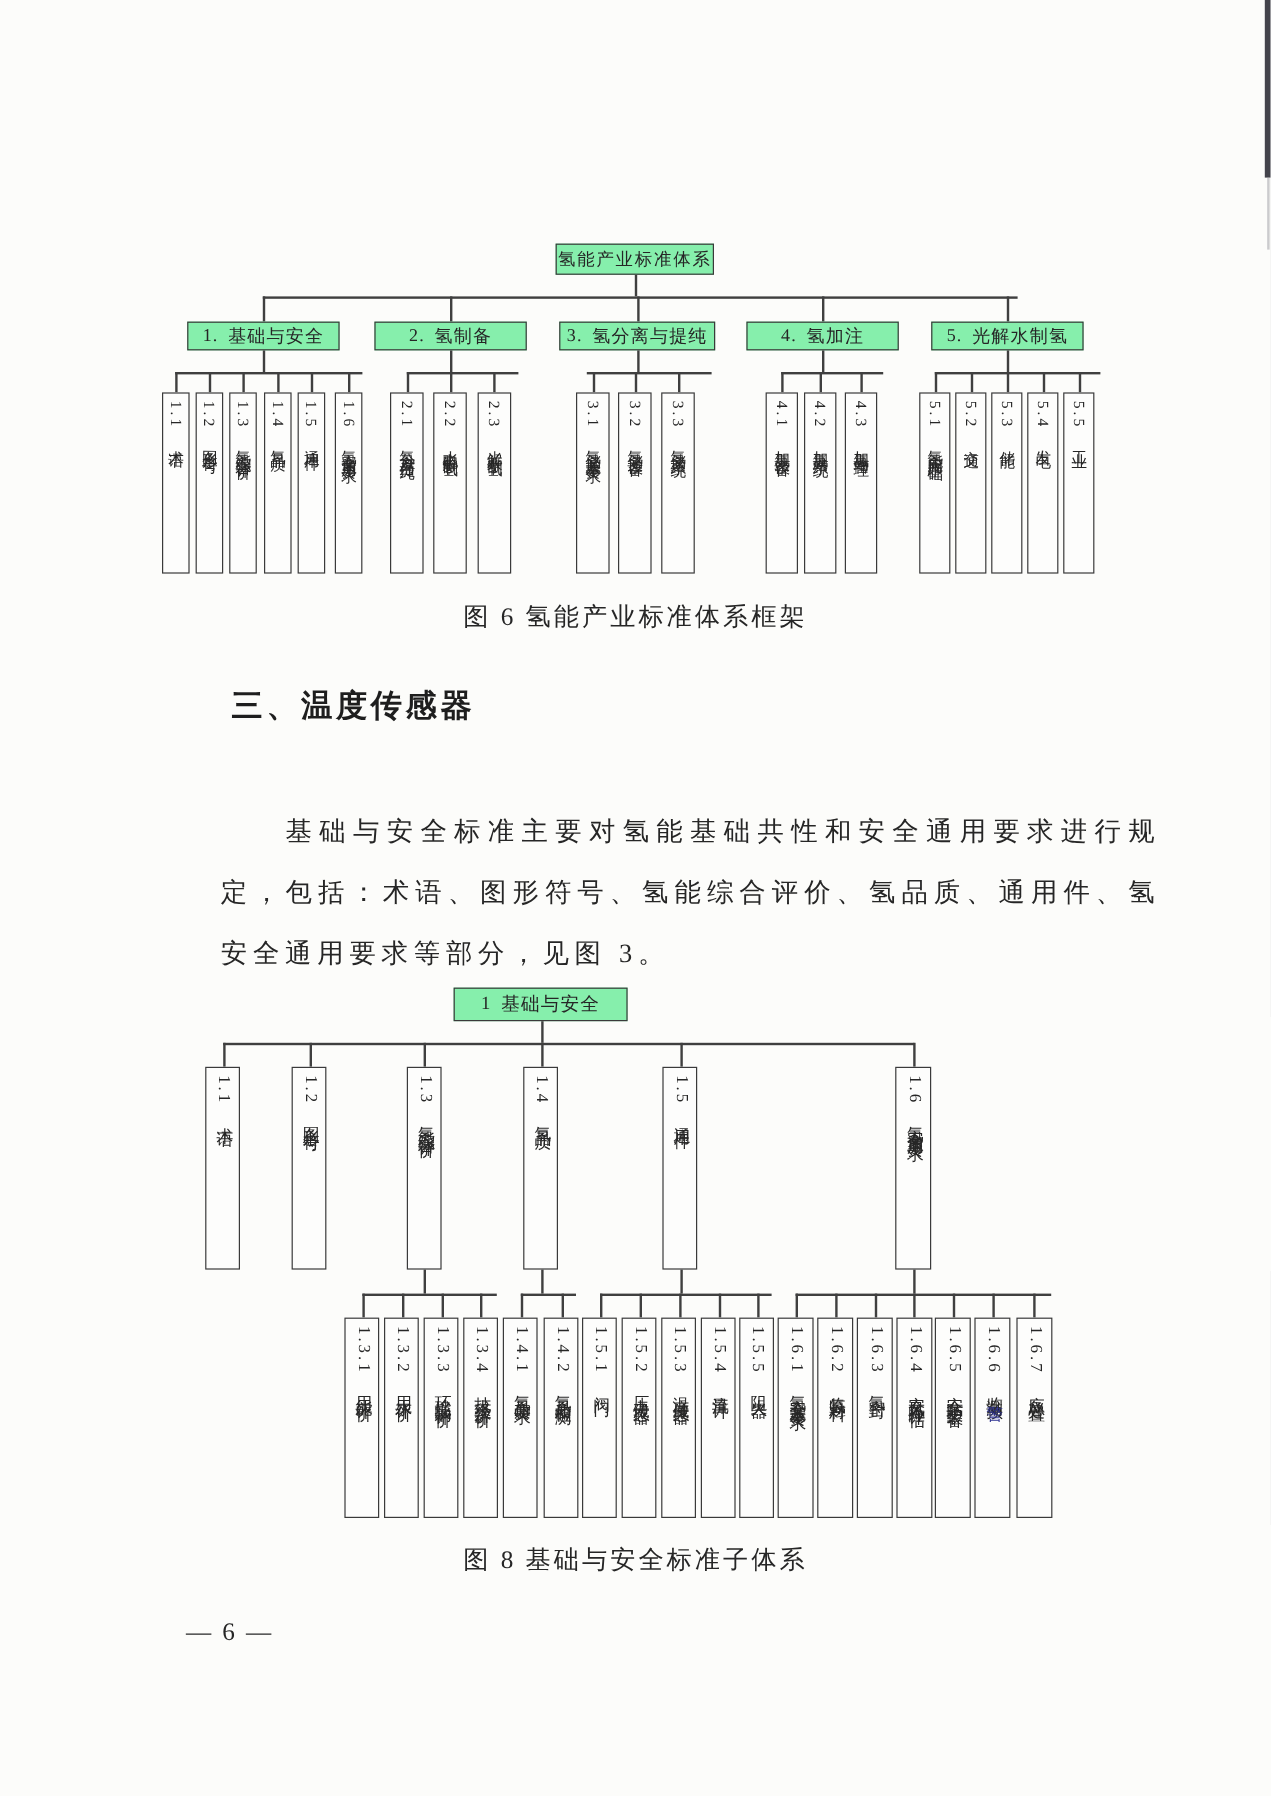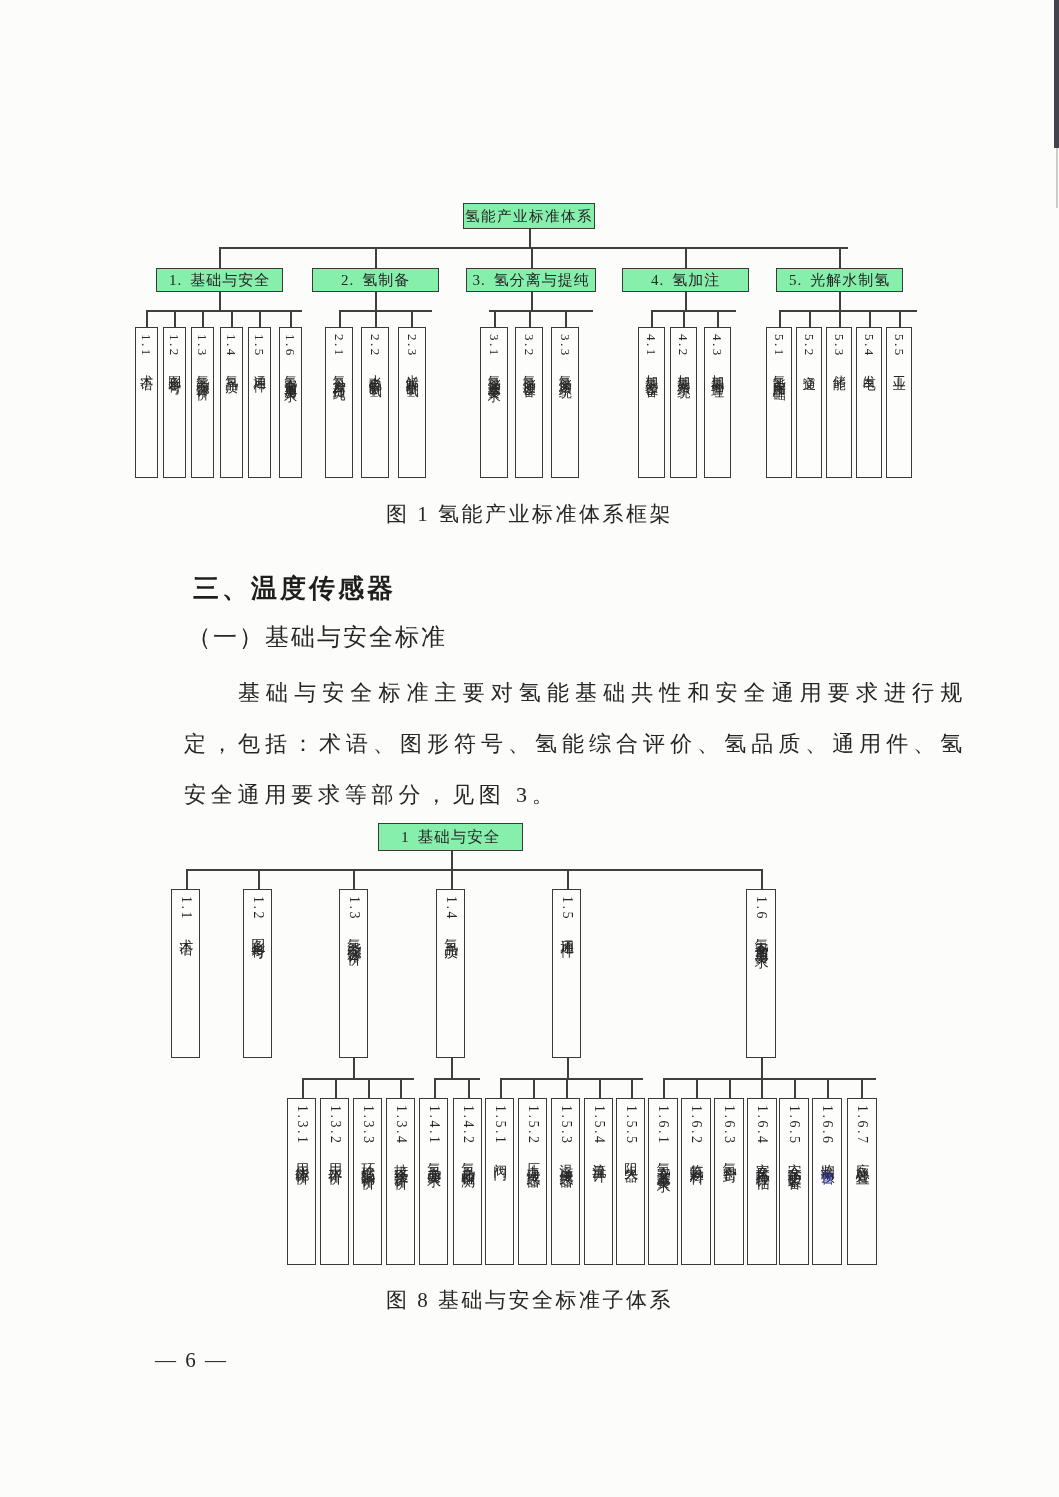--- a/index.html
+++ b/index.html
@@ -206,25 +206,24 @@
     <div class="vbox" style="left:826px;top:327px;width:26px;height:151px;">
         <span class="vt"><span class="num">5.3</span><span>储能</span></span>
       </div>
     <div class="vbox" style="left:856px;top:327px;width:26px;height:151px;">
         <span class="vt"><span class="num">5.4</span><span>发电</span></span>
       </div>
     <div class="vbox" style="left:886px;top:327px;width:26px;height:151px;">
         <span class="vt"><span class="num">5.5</span><span>工业</span></span>
       </div>
 
-    <div class="caption" style="top:500px;">图 1 氢能产业标准体系框架</div>
+    <div class="caption" style="top:500px;">图 6 氢能产业标准体系框架</div>
   </div>
 
   <div class="h1" style="left:193px;top:571px;">三、温度传感器</div>
-  <div class="h2" style="left:187px;top:621px;">（一）基础与安全标准</div>
   <div class="para" style="left:140px;top:667px;width:783px;margin-left:44px;">基础与安全标准主要对氢能基础共性和安全通用要求进行规定，包括：术语、图形符号、氢能综合评价、氢品质、通用件、氢安全通用要求等部分，见图 3。</div>
 
   <div>
 
     <div class="hbox" style="left:378px;top:823px;width:145px;height:28px;font-size:15.5px;">
       <span class="bnum">1</span>
       <span>基础与安全</span>
     </div>
 
     <div class="ln lnv" style="left:451px;top:851px;height:18px;"></div>

